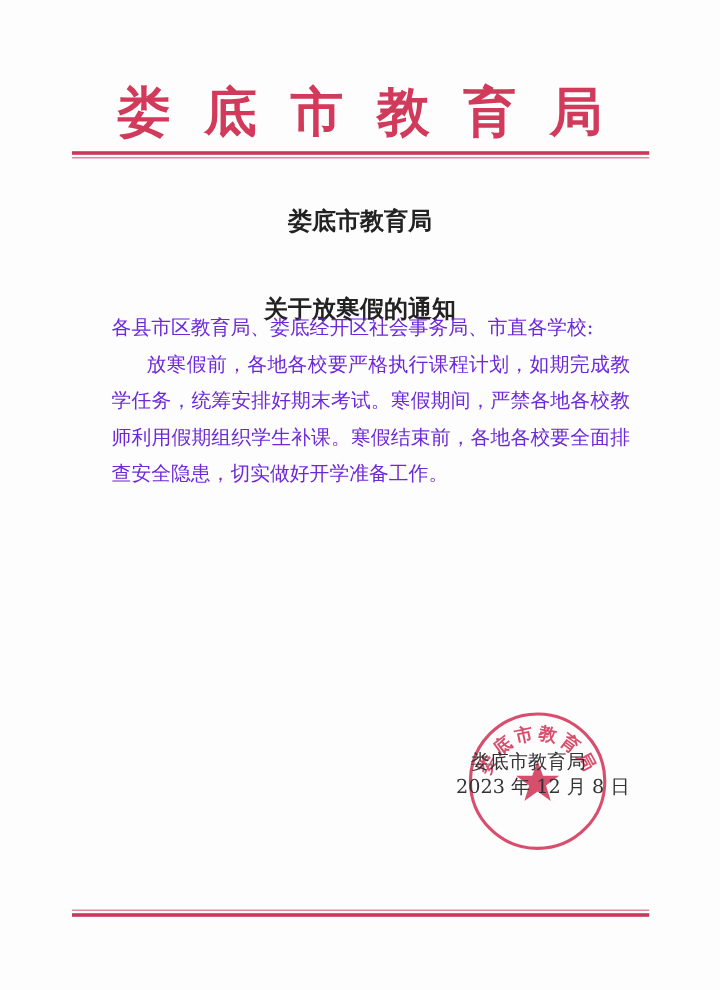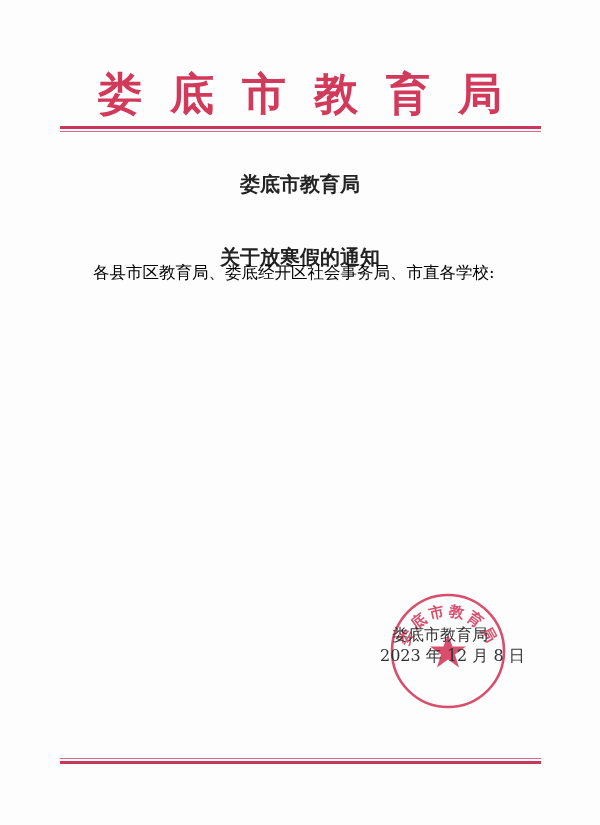--- a/index.html
+++ b/index.html
@@ -53,21 +53,21 @@
     line-height: 25px;
     color: #222;
   }
   .body-text {
     position: absolute;
     left: 93px;
     width: 432px;
     top: 258px;
     font-size: 16.5px;
     line-height: 30.6px;
-    color: #000000;
+    color: #6d28d9;
     text-align: justify;
     text-justify: inter-character;
   }
   .body-text p {
     margin: 0;
   }
   .body-text p.indent {
     text-indent: 29px;
   }
   .signature {
@@ -96,20 +96,21 @@
     <div class="thick" style="background:#c9385a;"></div>
     <div class="gap"></div>
     <div class="thin" style="background:#d96a85;"></div>
   </div>
 
   <div class="title" style="top:172px;">娄底市教育局</div>
   <div class="title" style="top:197px;margin-top:48px;">关于放寒假的通知</div>
 
   <div class="body-text">
     <p>各县市区教育局、娄底经开区社会事务局、市直各学校:</p>
+    <p class="indent">放寒假前，各地各校要严格执行课程计划，如期完成教学任务，统筹安排好期末考试。寒假期间，严禁各地各校教师利用假期组织学生补课。寒假结束前，各地各校要全面排查安全隐患，切实做好开学准备工作。</p>
   </div>
 
   <svg class="seal" viewBox="0 0 118 118" xmlns="http://www.w3.org/2000/svg">
     <defs>
       <path id="sealArc" d="M 22 86 A 42 42 0 1 1 96 86" fill="none"></path>
     </defs>
     <circle cx="59" cy="59" r="56" fill="none" stroke="#d4375a" stroke-width="2.6"></circle>
     <text font-size="15" fill="#d4375a" font-family="DejaVu Serif, serif" font-weight="bold" letter-spacing="3">
       <textPath href="#sealArc" startOffset="50%" text-anchor="middle">娄底市教育局</textPath>
     </text>

